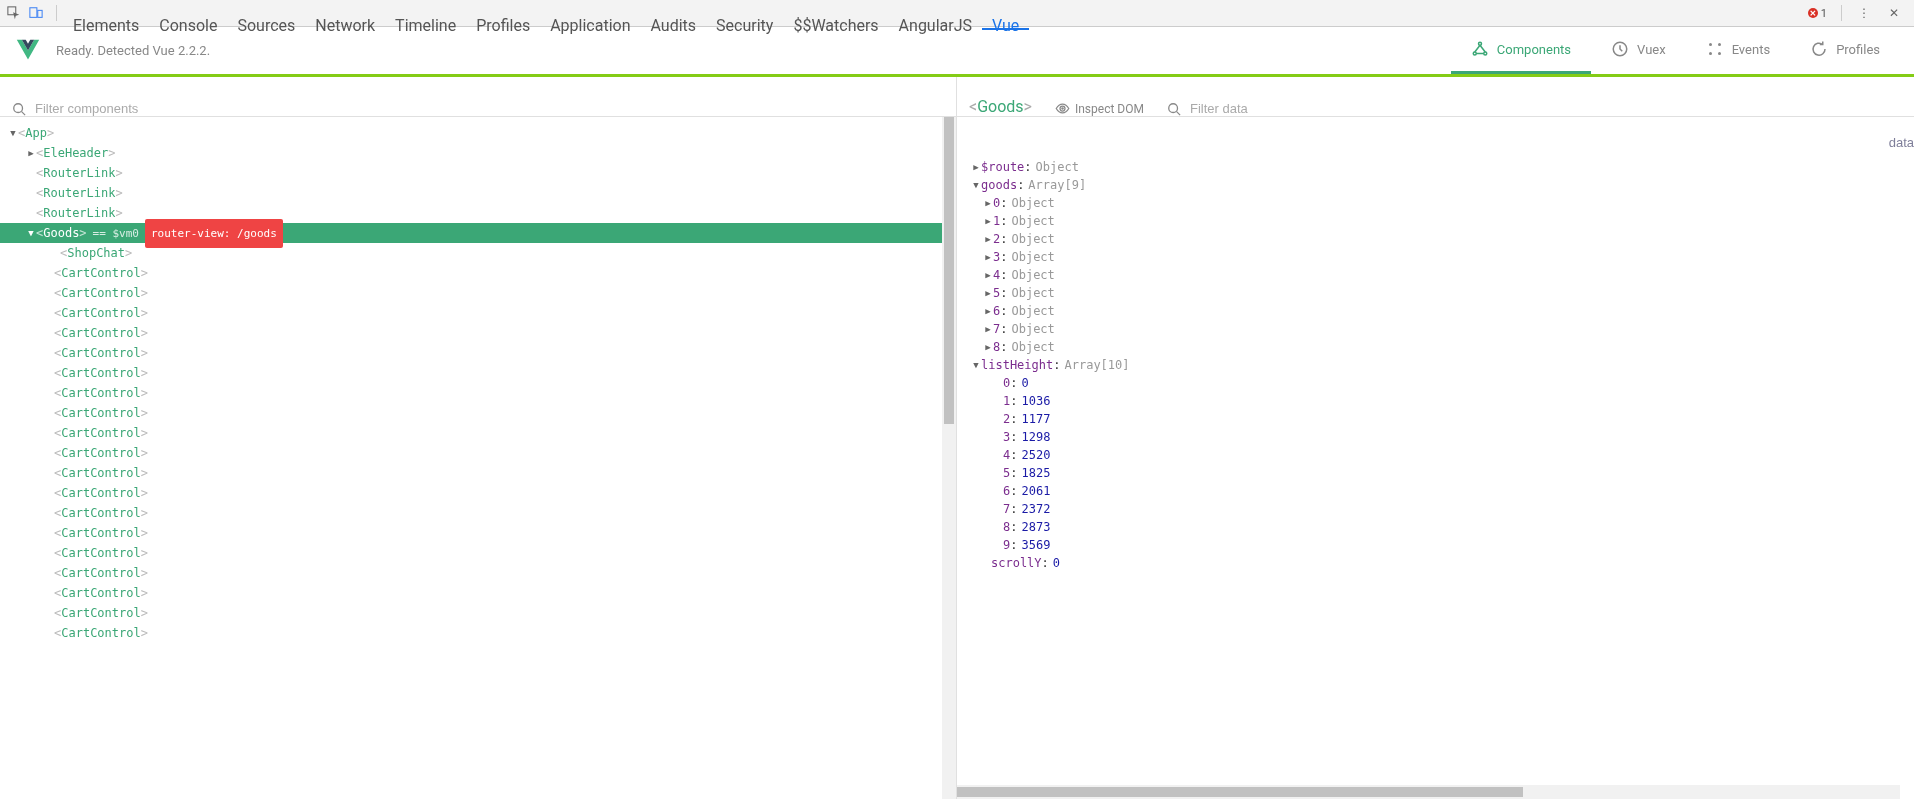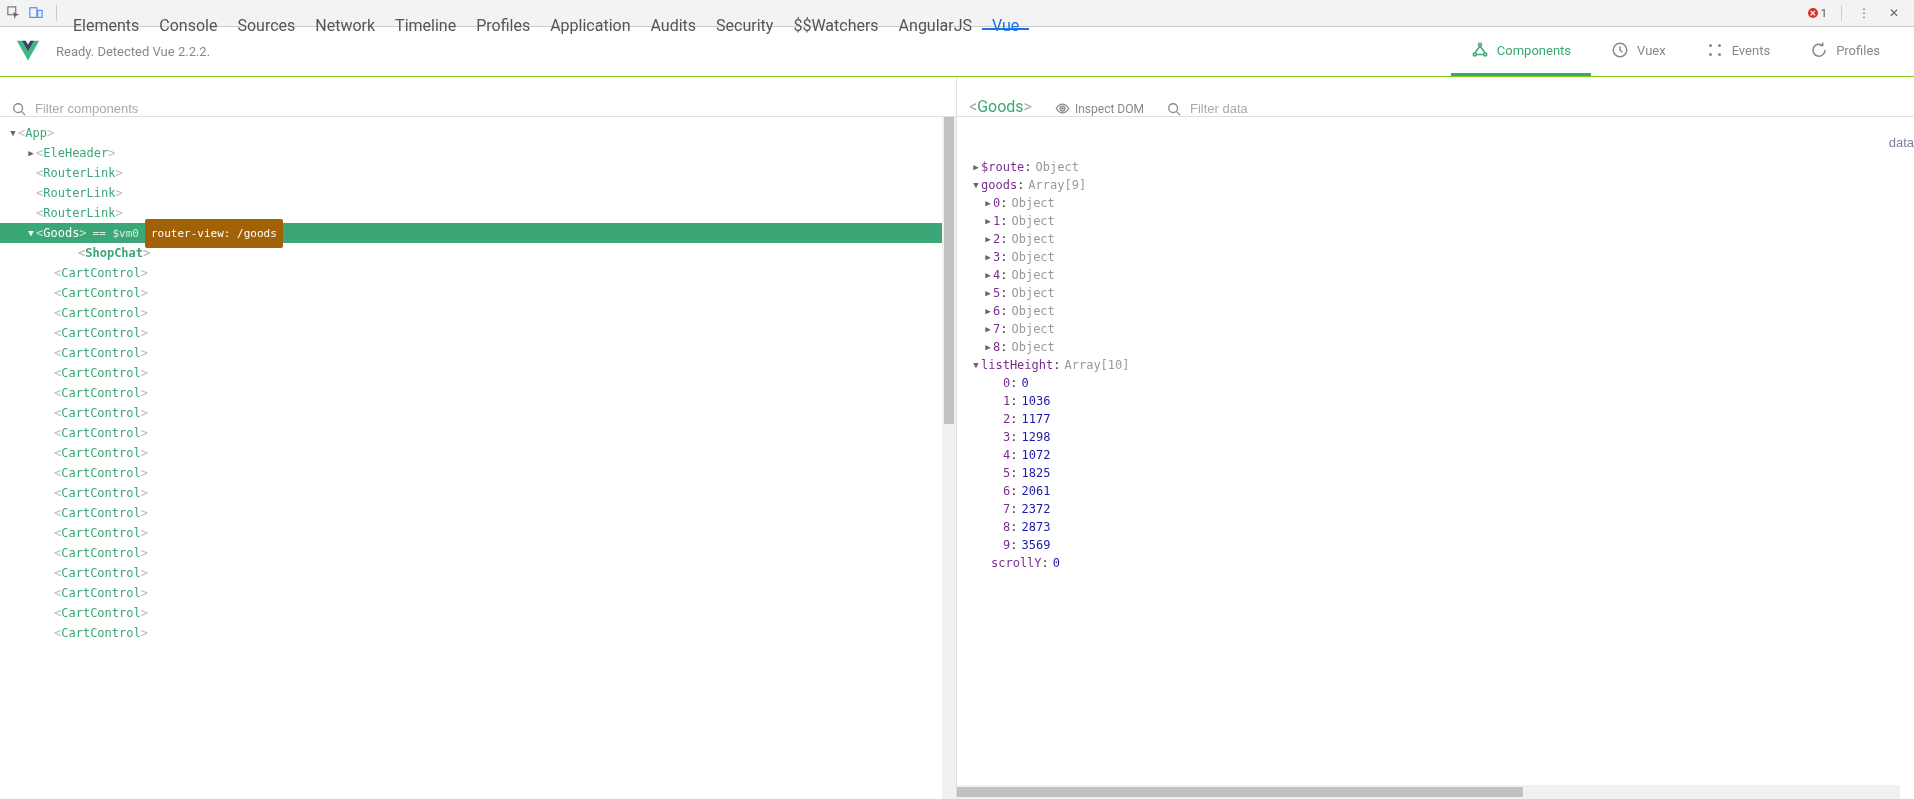--- a/index.html
+++ b/index.html
@@ -9,21 +9,21 @@
     .devtools-tabs { height: 27px; background: #f3f3f3; border-bottom: 1px solid #ccc; display: flex; align-items: center; padding: 0 6px; gap: 0; }
     .devtools-tabs .ico { width: 16px; height: 16px; display: flex; align-items: center; justify-content: center; margin-right: 6px; color: #666; cursor: pointer; }
     .devtools-tabs .sep { width: 1px; height: 16px; background: #ccc; margin: 0 6px; }
     .dt-tab { padding: 16px 10px; height: 27px; line-height: 27px; color: #555; cursor: pointer; font-size: 16px; }
     .dt-tab.active { color: #1a73e8; border-bottom: 2px solid #1a73e8; }
     .devtools-right { margin-left: auto; display: flex; align-items: center; gap: 8px; }
     .err-badge { display: flex; align-items: center; gap: 3px; color: #555; font-size: 11px; }
     .err-dot { width: 10px; height: 10px; border-radius: 50%; background: #d93025; display:flex; align-items:center; justify-content:center; color:#fff; font-size:8px; font-weight:bold; }
     
     
-    .vue-bar { height: 50px; border-bottom: 1px solid #84cc16; display: flex; align-items: center; padding: 0 14px; }
+    .vue-bar { height: 50px; border-bottom: 3px solid #84cc16; display: flex; align-items: center; padding: 0 14px; }
     .vue-logo { width: 28px; height: 28px; margin-right: 14px; }
     .vue-status { color: #888; font-size: 13px; }
     .vue-tabs { margin-left: auto; display: flex; gap: 0; height: 100%; }
     .vue-tab { display: flex; align-items: center; gap: 8px; padding: 0 20px; color: #888; cursor: pointer; font-size: 13px; border-bottom: 3px solid transparent; }
     .vue-tab.active { color: #3ba776; border-bottom-color: #3ba776; }
     .vue-tab svg { width: 18px; height: 18px; }
     
     
     .main { display: flex; height: calc(100vh - 77px); }
     .left { width: 50%; border-right: 1px solid #e0e0e0; display: flex; flex-direction: column; position: relative; }
@@ -42,21 +42,21 @@
     .tree { flex: 1; overflow-y: auto; padding: 6px 0; font-family: Menlo, Consolas, monospace; font-size: 12px; }
     .tree-row { height: 20px; display: flex; align-items: center; cursor: pointer; white-space: nowrap; }
     .tree-row.selected { background: #3ba776; color: #fff; }
     .tree-arrow { width: 10px; text-align: center; color: #666; font-size: 9px; user-select: none; }
     .tree-row.selected .tree-arrow { color: #fff; }
     .comp-name { color: #3ba776; }
     .tree-row.selected .comp-name { color: #fff; }
     .bracket2 { color: #bbb; }
     .tree-row.selected .bracket2 { color: rgba(255,255,255,0.7); }
     .vm-badge { color: rgba(255,255,255,0.8); margin-left: 6px; font-size: 11px; text-align: right; }
-    .route-badge { background: #a16207; color: #fff; padding: 8px 6px; border-radius: 2px; margin-left: 6px; font-size: 11px; }
+    .route-badge { background: #ef4444; color: #fff; padding: 8px 6px; border-radius: 2px; margin-left: 6px; font-size: 11px; }
     
     
     .data-panel { flex: 1; overflow-y: auto; padding: 12px 0 12px 12px; font-family: Menlo, Consolas, monospace; font-size: 12px; }
     .section-title { color: #7f7f9a; font-size: 13px; font-family: -apple-system, sans-serif; margin: 6px 0 8px 0; text-align: right; }
     .data-row { height: 18px; display: flex; align-items: center; white-space: nowrap; }
     .data-arrow { width: 10px; font-size: 9px; color: #666; text-align: center; }
     .key { color: #7b2d8e; }
     .colon { color: #333; margin: 0 4px 0 0; }
     .val-obj { color: #999; }
     .val-num { color: #1a1aa6; }
@@ -182,21 +182,21 @@
         <div class="tree-row" style="padding-left: 26px;">
           <span class="tree-arrow"></span>
           <span><span class="bracket2">&lt;</span><span class="comp-name">RouterLink</span><span class="bracket2">&gt;</span></span>
         </div>
         <div class="tree-row selected" style="padding-left: 26px;">
           <span class="tree-arrow">▼</span>
           <span><span class="bracket2">&lt;</span><span class="comp-name">Goods</span><span class="bracket2">&gt;</span></span>
           <span class="vm-badge"> == $vm0</span>
           <span class="route-badge">router-view: /goods</span>
         </div>
-        <div class="tree-row" style="padding-left: 68px; font-weight: bold;">
+        <div class="tree-row" style="padding-left: 50px;">
           <span class="tree-arrow"></span>
           <span><span class="bracket2">&lt;</span><span class="comp-name">ShopChat</span><span class="bracket2">&gt;</span></span>
         </div>
         <div class="tree-row" style="padding-left: 44px;">
           <span class="tree-arrow"></span>
           <span><span class="bracket2">&lt;</span><span class="comp-name">CartControl</span><span class="bracket2">&gt;</span></span>
         </div>
         <div class="tree-row" style="padding-left: 44px;">
           <span class="tree-arrow"></span>
           <span><span class="bracket2">&lt;</span><span class="comp-name">CartControl</span><span class="bracket2">&gt;</span></span>
@@ -386,21 +386,21 @@
         <div class="data-row" style="padding-left: 24px;">
           <span class="data-arrow"></span>
           <span class="key">3</span>
           <span class="colon">:</span>
           <span class="val-num"> 1298</span>
         </div>
         <div class="data-row" style="padding-left: 24px;">
           <span class="data-arrow"></span>
           <span class="key">4</span>
           <span class="colon">:</span>
-          <span class="val-num"> 1072</span>
+          <span class="val-num"> 2520</span>
         </div>
         <div class="data-row" style="padding-left: 24px;">
           <span class="data-arrow"></span>
           <span class="key">5</span>
           <span class="colon">:</span>
           <span class="val-num"> 1825</span>
         </div>
         <div class="data-row" style="padding-left: 24px;">
           <span class="data-arrow"></span>
           <span class="key">6</span>

